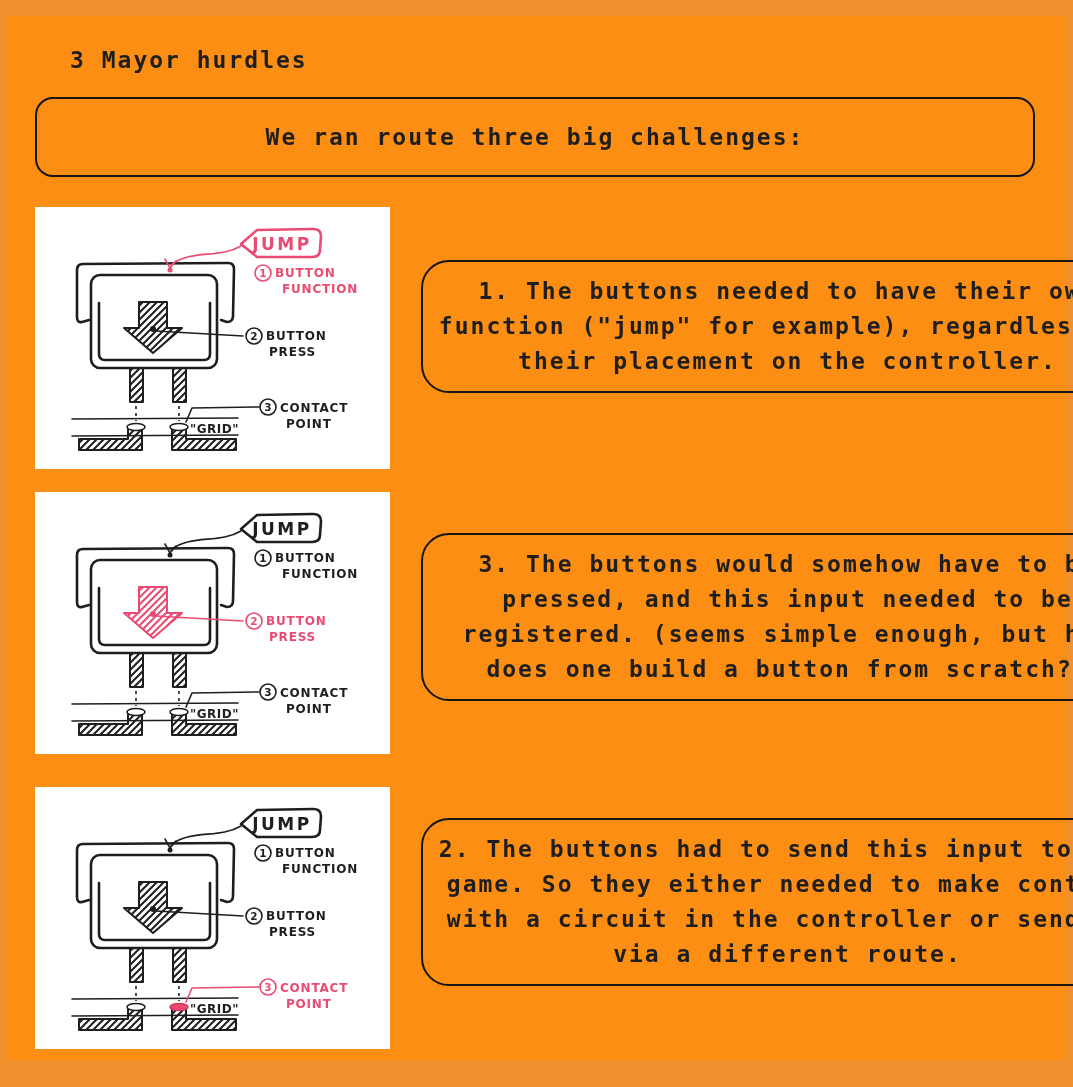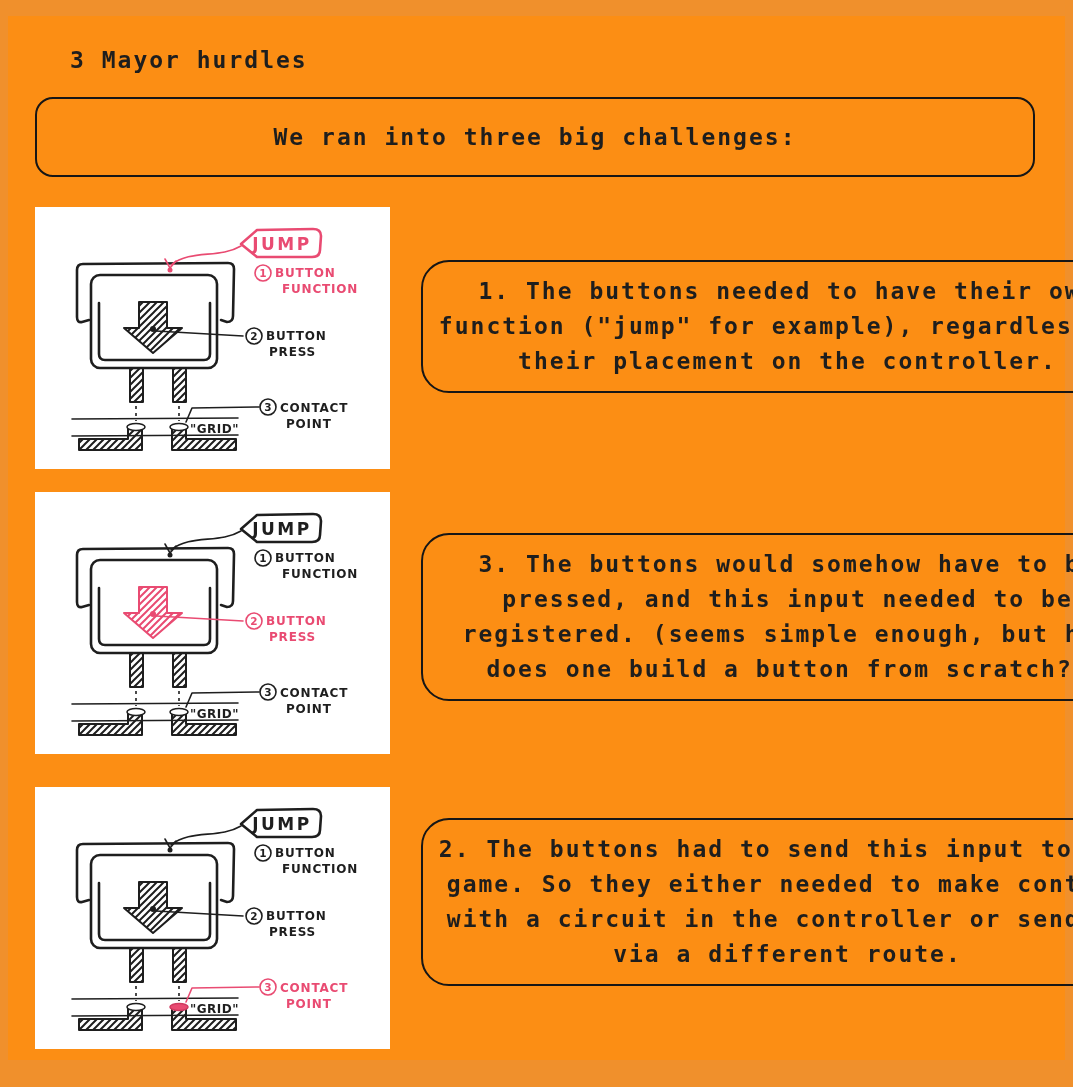--- a/index.html
+++ b/index.html
@@ -77,21 +77,21 @@
 </style>
 </head>
 <body>
 
 <div class="page-bg"></div>
 
 <div class="layer">
   <div class="title">3 Mayor hurdles</div>
 
   <div class="bubble intro">
-    <p>We ran into three big challenges:</p>
+    <p>We ran route three big challenges:</p>
   </div>
 
   <div class="panel" id="p1">
       <svg class="sk hl-function" viewBox="0 0 355 262" width="355" height="262">
     <defs>
       <pattern class="pat-ink" id="hatch-ink-0" patternUnits="userSpaceOnUse" width="7" height="7">
         <path d="M-1,1 L1,-1 M0,7 L7,0 M6,8 L8,6" stroke="#1E1E1E" stroke-width="2" fill="none"></path>
       </pattern>
       <pattern class="pat-pink" id="hatch-pink-0" patternUnits="userSpaceOnUse" width="7" height="7">
         <path d="M-1,1 L1,-1 M0,7 L7,0 M6,8 L8,6" stroke="#E94B72" stroke-width="2" fill="none"></path>

